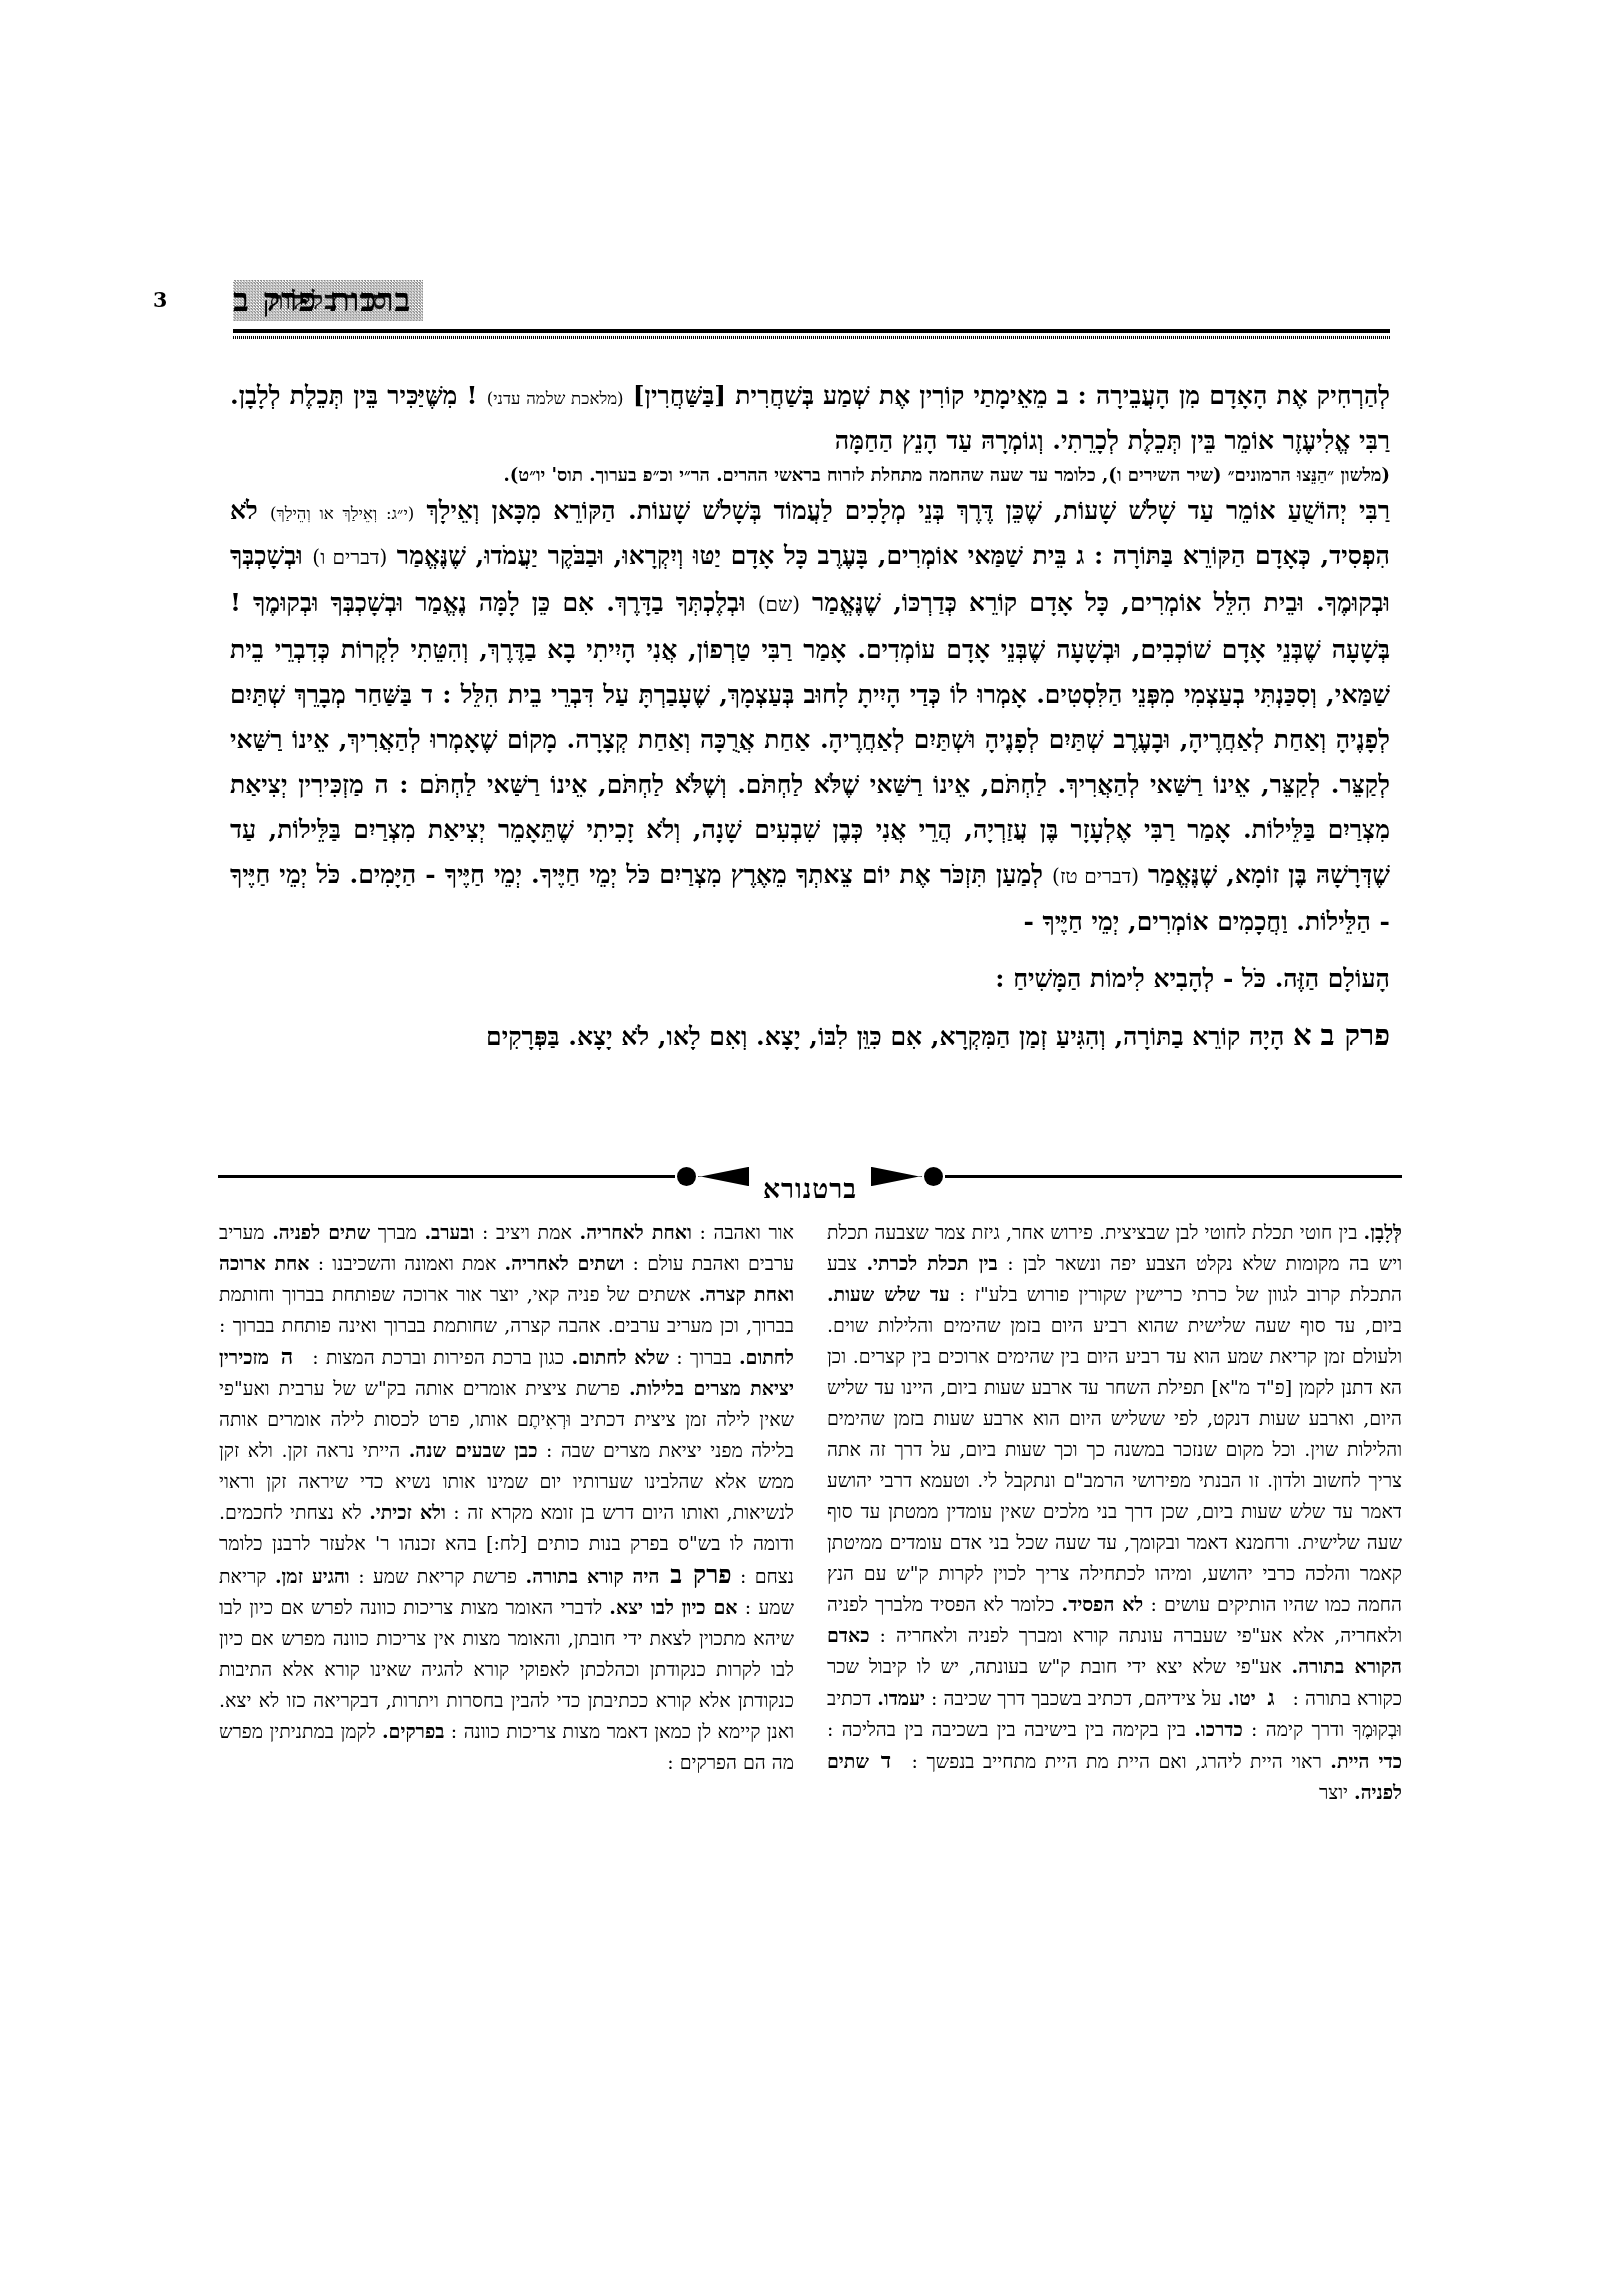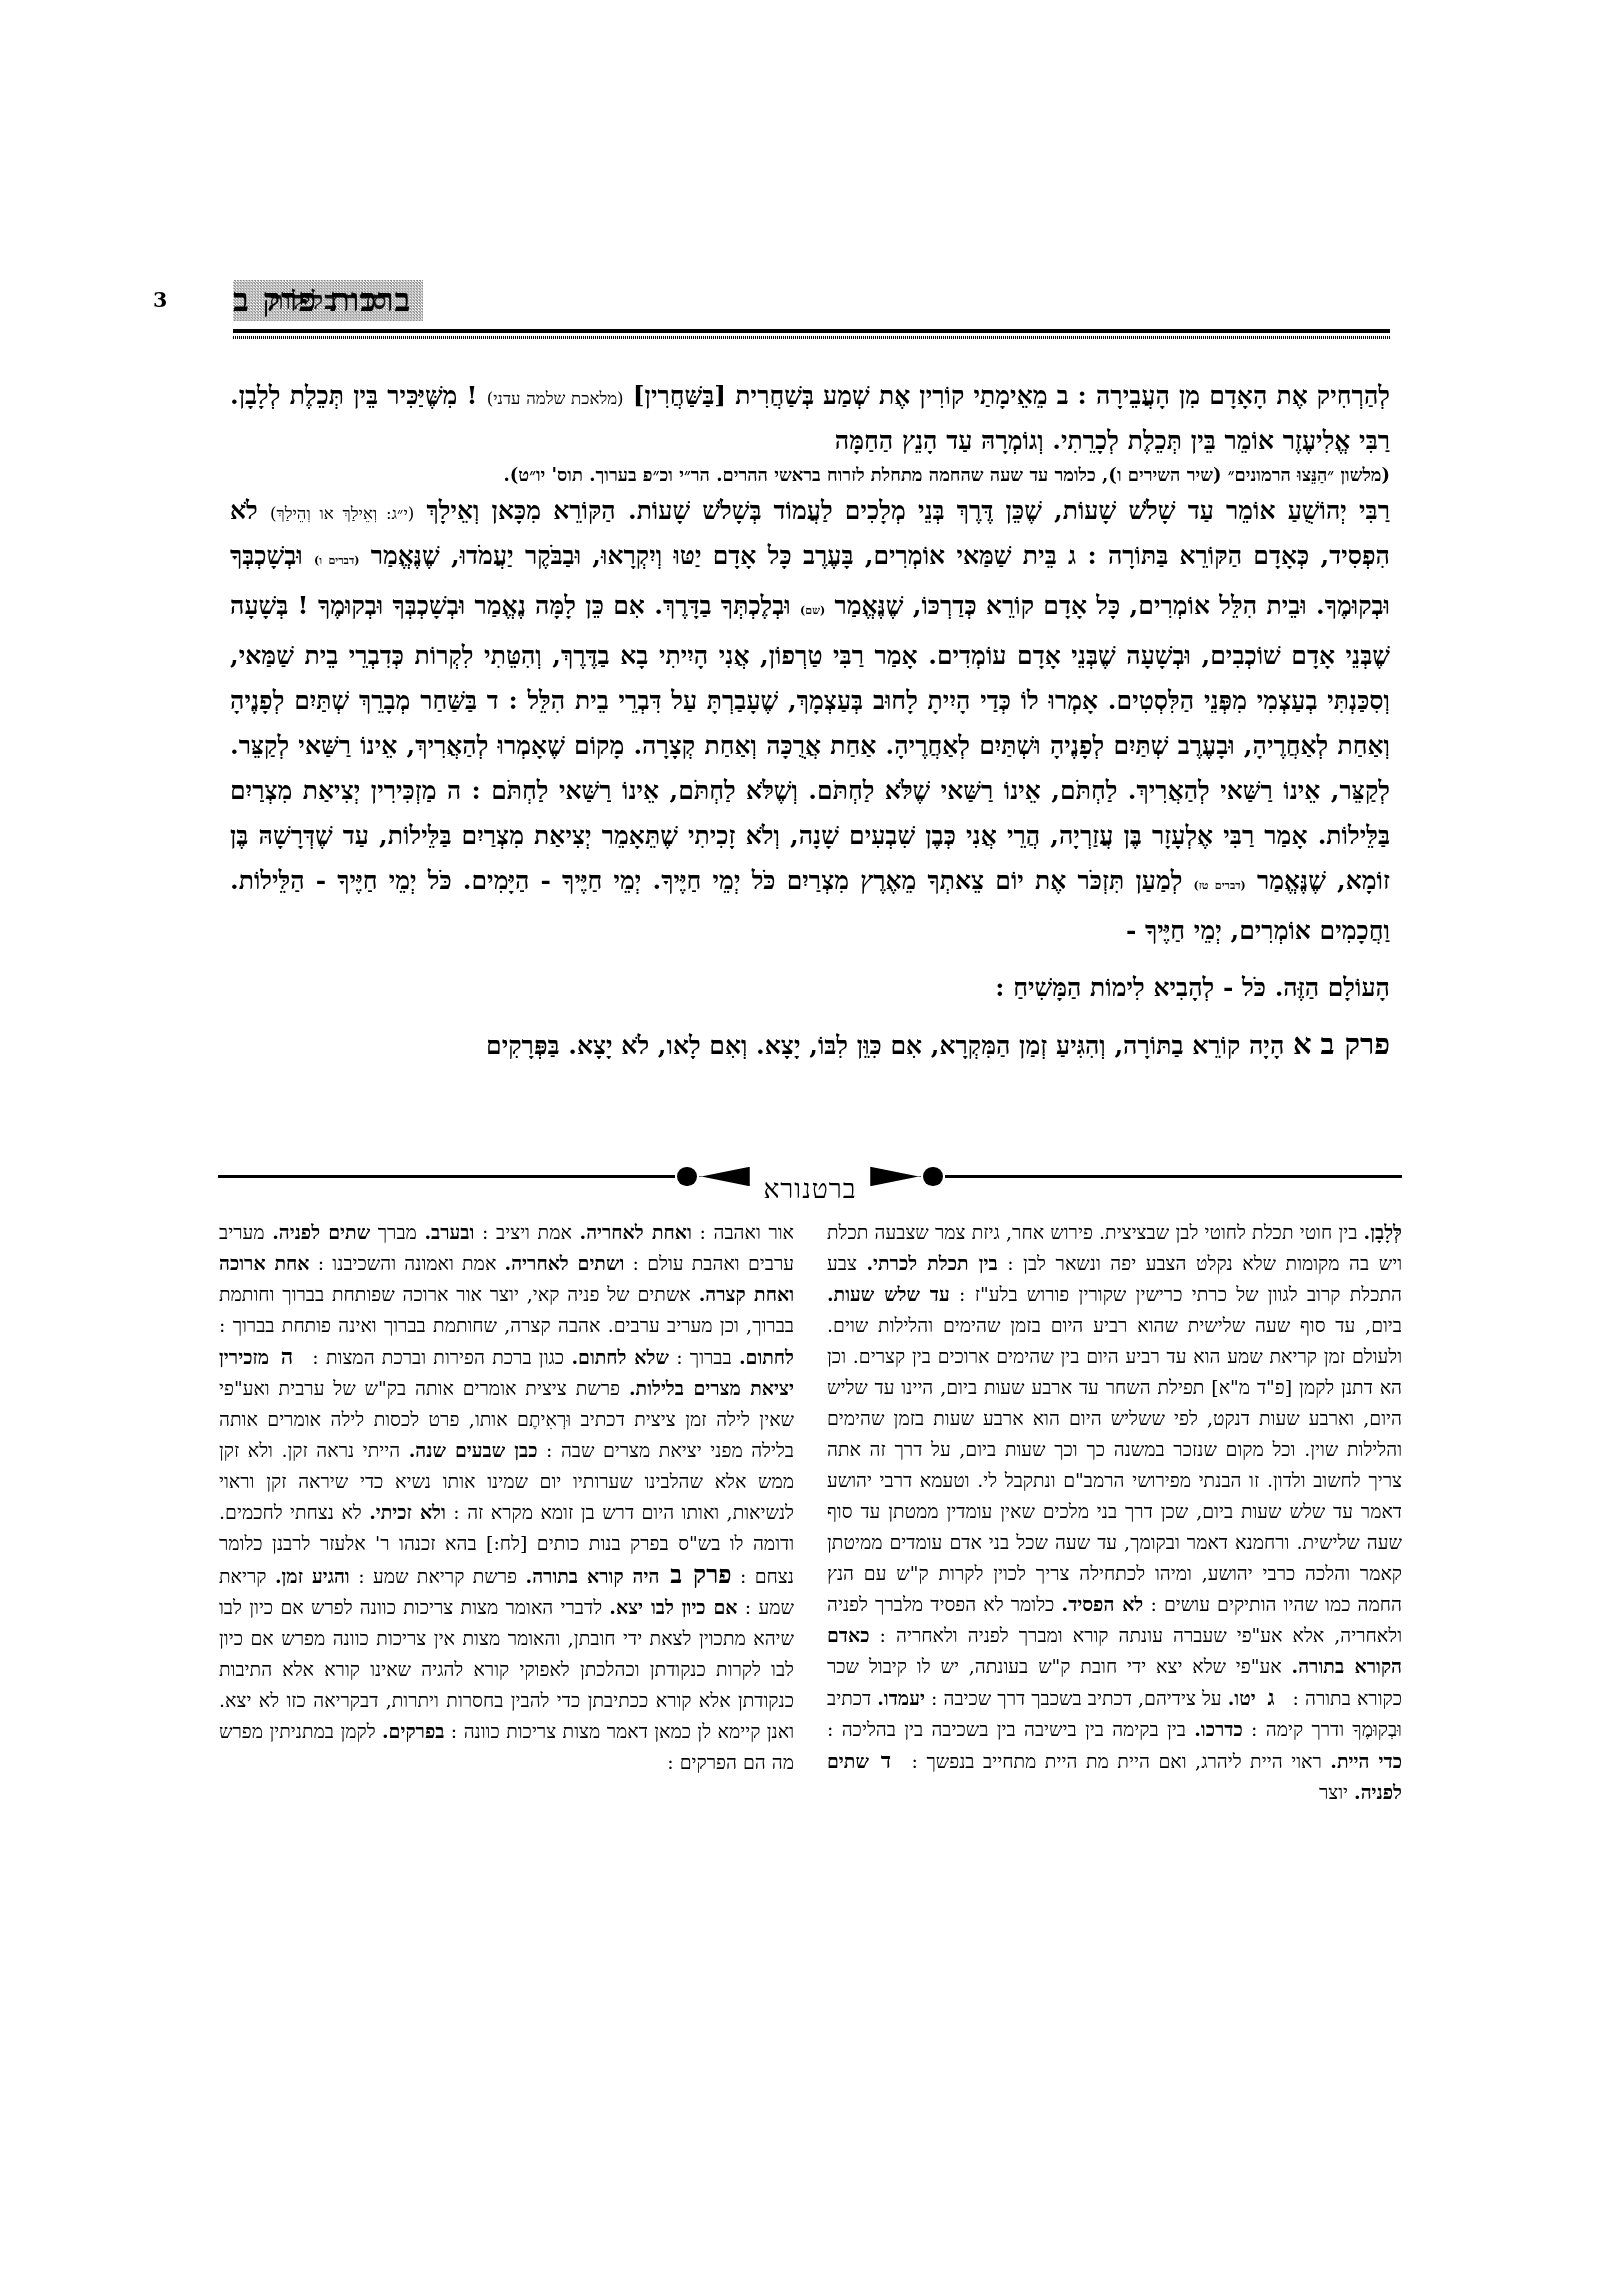--- a/index.html
+++ b/index.html
@@ -119,22 +119,22 @@
   .mishnah .num {
     font-weight: 700;
     font-size: 24.5px;
   }
   .mishnah .gloss {
     font-weight: 400;
     font-size: 16.7px;
     line-height: 21.6px;
   }
   .mishnah .srcref {
-    font-weight: 700;
-    font-size: 11px;
+    font-weight: 400;
+    font-size: 20px;
   }
   .mishnah .note-line {
     display: block;
     font-weight: 700;
     font-size: 18px;
     line-height: 24.5px;
     text-align: justify;
   }
   .mishnah .perek-head {
     font-weight: 700;
@@ -169,21 +169,21 @@
   .div-taper {
     width: 51px;
     height: 19.6px;
     flex: 0 0 auto;
     background: #000;
   }
   .div-taper.left  { clip-path: polygon(0 47%, 0 53%, 100% 0, 100% 100%); }
   .div-taper.right { clip-path: polygon(100% 47%, 100% 53%, 0 0, 0 100%); }
   .div-label {
     font-family: "DejaVu Serif", "Liberation Serif", serif;
-    font-weight: 400;
+    font-weight: 700;
     font-size: 26.5px;
     letter-spacing: 1px;
     padding: 0 13.7px;
     flex: 0 0 auto;
     white-space: nowrap;
     margin-top: 24px;
   }
 
   
   .commentary {

